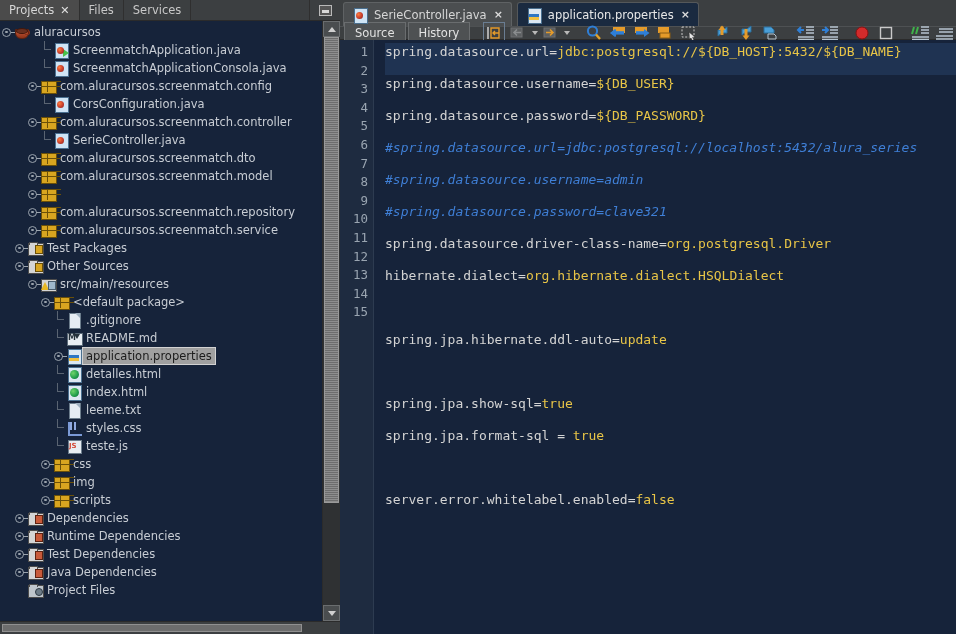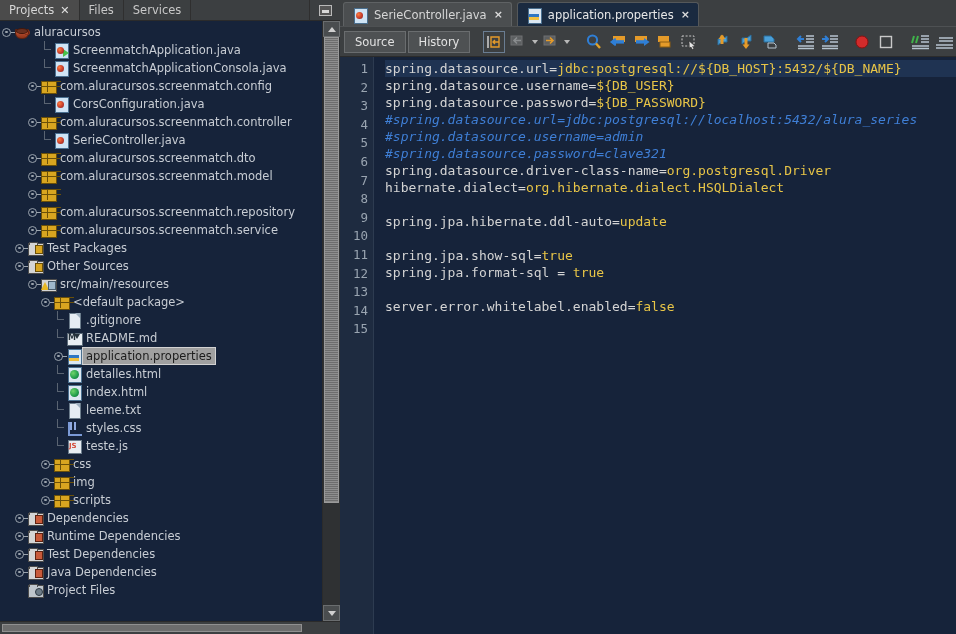--- a/index.html
+++ b/index.html
@@ -297,21 +297,21 @@
     border-radius:3px 3px 0 0;
     font-family:"DejaVu Sans", sans-serif; font-size:11.5px; color:#d6d6d6;
     white-space:nowrap;
   }
   .etab.active { background:#1a2a40; border-color:#55585a; color:#e8e8e8; }
   .etab .tclose { font-family:"DejaVu Sans", sans-serif; font-size:11px; font-weight:bold; color:#dcdcdc;}
   .etab-gap { width:5px; }
   .etab .tico { width:15px; height:15px; position:relative; flex:0 0 15px;}
 
   .ed-toolbar {
-    height:31px; background:#3c3f41;
+    height:14px; background:#3c3f41;
     display:flex; align-items:center; gap:0px;
     border-top:1px solid #4e5153;
     padding-left:4px;
     border-bottom:1px solid #2b2b2b;
   }
   .tb-btn {
     height:22px; padding:0 10px;
     display:flex; align-items:center; justify-content:center;
     font-family:"DejaVu Sans", sans-serif; font-size:11.5px; color:#e2e2e2;
     background:#4e5153; border:1px solid #6a6d6f; margin-right:2px;
@@ -333,21 +333,21 @@
     text-align:right; padding:0 5px 0 0; padding-top:3px;
     border-right:1px solid #2d3b50;
     user-select:none;
   }
   .gutter div { height:18.6px; line-height:18.6px;}
   .code {
     flex:1; padding-top:3px; padding-left:11px;
     font-family:"DejaVu Sans Mono", monospace; font-size:13px;
     color:#d6d9dd; white-space:pre; overflow:hidden;
   }
-  .code .ln { height:17px; line-height:18.6px; }
+  .code .ln { height:32px; line-height:18.6px; }
   .code .ln.cur { background:#1f3352; }
   .tok-key { color:#d4d4d4; }
   .tok-val { color:#e8c547; }
   .tok-cmt { color:#3f7fd6; font-style:italic; }
   .tok-bool { color:#e8c547; }
 </style>
 </head>
 <body>
 
 <div id="app">

